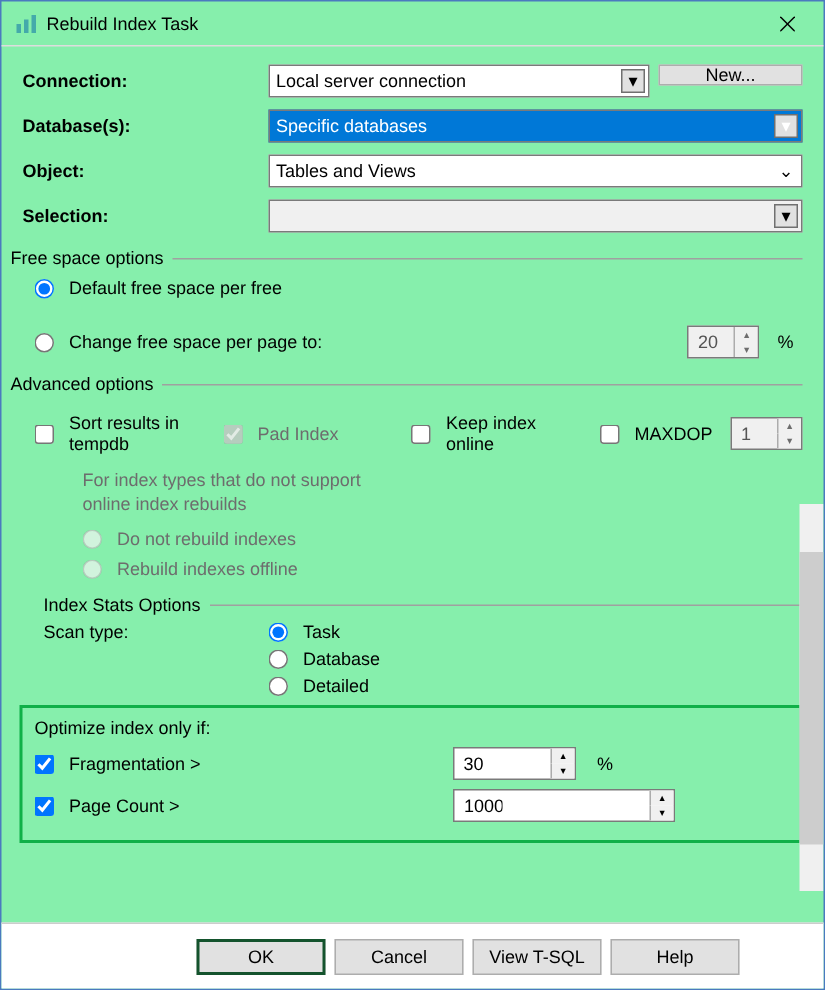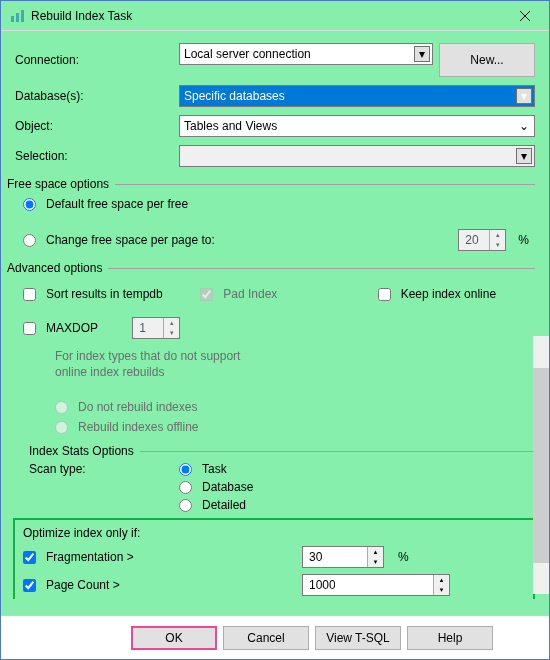--- a/index.html
+++ b/index.html
@@ -6,43 +6,43 @@
   body { margin: 0; background: #fff; }
   .window { width: 550px; height: 660px; border: 1px solid #4a7abf; position: relative; background: #86efac; }
   .titlebar { height: 30px; display: flex; align-items: center; padding: 0 2px 0 8px; border-bottom: 1px solid #ddd; }
   .titlebar .icon { width: 16px; height: 16px; margin-right: 6px; }
   .titlebar .title { flex: 1; }
   .titlebar .close { width: 44px; height: 28px; display: flex; align-items: center; justify-content: center; cursor: pointer; }
   .body { padding: 12px 14px 0 14px; position: relative; height: 568px; overflow: hidden; }
   .scrollbar { position: absolute; right: 0; top: 305px; width: 16px; height: 258px; background: #f0f0f0; }
   .scrollbar .thumb { position: absolute; left: 0; top: 32px; width: 16px; height: 195px; background: #cdcdcd; }
   .row { display: flex; align-items: center; margin-bottom: 8px; }
-  .label-col { width: 164px; }
+  .label-col { width: 164px; font-weight: bold; }
   .field-col { flex: 1; display: flex; gap: 6px; justify-content: space-between; }
   select, input[type="text"], .combo, .numeric { height: 22px; border: 1px solid #7a7a7a; background: #fff; padding: 0 4px; }
   .combo { flex: 1; display: flex; align-items: center; position: relative; }
   .combo .arrow { position: absolute; right: 2px; top: 2px; width: 16px; height: 16px; border: 1px solid #707070; background: #e1e1e1; display: flex; align-items: center; justify-content: center; }
   .combo.sel { background: #0078d7; color: #fff; }
-  .btn { height: 34px; min-width: 96px; border: 1px solid #adadad; background: #e1e1e1; display: flex; align-items: center; justify-content: center; cursor: pointer; }
+  .btn { height: 14px; min-width: 96px; border: 1px solid #adadad; background: #e1e1e1; display: flex; align-items: center; justify-content: center; cursor: pointer; }
   .fieldset-label { display: flex; align-items: center; margin: 10px 0 6px -8px; color: #000; }
   .fieldset-label .line { flex: 1; height: 1px; background: #a0a0a0; margin-left: 6px; }
   .radio-row, .check-row { display: flex; align-items: center; margin: 6px 0; gap: 6px; }
   input[type="radio"], input[type="checkbox"] { margin: 0 4px 0 0; width: 13px; height: 13px; }
   .disabled { color: #6d6d6d; }
   .numeric { display: flex; align-items: center; width: 48px; position: relative; }
   .numeric input { border: none; width: 30px; outline: none; background: transparent; }
   .numeric .spin { position: absolute; right: 0; top: 0; width: 16px; height: 20px; display: flex; flex-direction: column; }
   .numeric .spin div { flex: 1; border-left: 1px solid #acacac; display: flex; align-items: center; justify-content: center; font-size: 7px; background: #f0f0f0; }
   .numeric.dis { background: #f0f0f0; color: #6d6d6d; }
-  .adv-grid { display: grid; grid-template-columns: 1fr 1fr 1fr; gap: 4px 20px; }
+  .adv-grid { display: grid; grid-template-columns: 1fr 1fr 1fr 1fr; gap: 4px 20px; }
   .sub { margin-left: 32px; max-width: 190px; }
   .highlight { border: 2px solid #0fb048; padding: 6px 8px; margin: 6px 0 0 -2px; }
   .footer { position: absolute; bottom: 0; left: 0; right: 0; height: 44px; border-top: 1px solid #ccc; display: flex; align-items: center; justify-content: flex-start; gap: 6px; padding: 0 14px 0 130px; background: #fff; }
   .footer .btn { min-width: 86px; height: 24px; }
-  .footer .btn.ok { border: 2px solid #ec4899; }
+  .footer .btn.ok { border: 2px solid #14532d; }
   .indent { margin-left: 8px; }
   .stats-hdr { display: flex; align-items: center; margin: 10px 0 4px 6px; }
   .stats-hdr .line { flex: 1; height: 1px; background: #a0a0a0; margin-left: 6px; }
   .scan-row { display: flex; }
   .scan-row .opts { display: flex; flex-direction: column; gap: 4px; margin-left: 10px; }
 </style>
 </head>
 <body>
 
 <div class="window">
@@ -154,21 +154,21 @@
           <div class="numeric dis">
             <input disabled="" value="1" style="">
             <div class="spin">
                 <div>▴</div>
                 <div>▾</div>
               </div>
           </div>
         </div>
       </div>
       <div class="sub disabled" style="margin-top:4px;line-height:1.3">For index types that do not support online index rebuilds</div>
-      <div class="sub radio-row disabled" style="margin-top:20px">
+      <div class="sub radio-row disabled" style="margin-top:8px">
         <input type="radio" disabled="" style="">
         <span>Do not rebuild indexes</span>
       </div>
       <div class="sub radio-row disabled">
         <input type="radio" disabled="" style="">
         <span>Rebuild indexes offline</span>
       </div>
 
       <div class="stats-hdr">
           <span>Index Stats Options</span>

